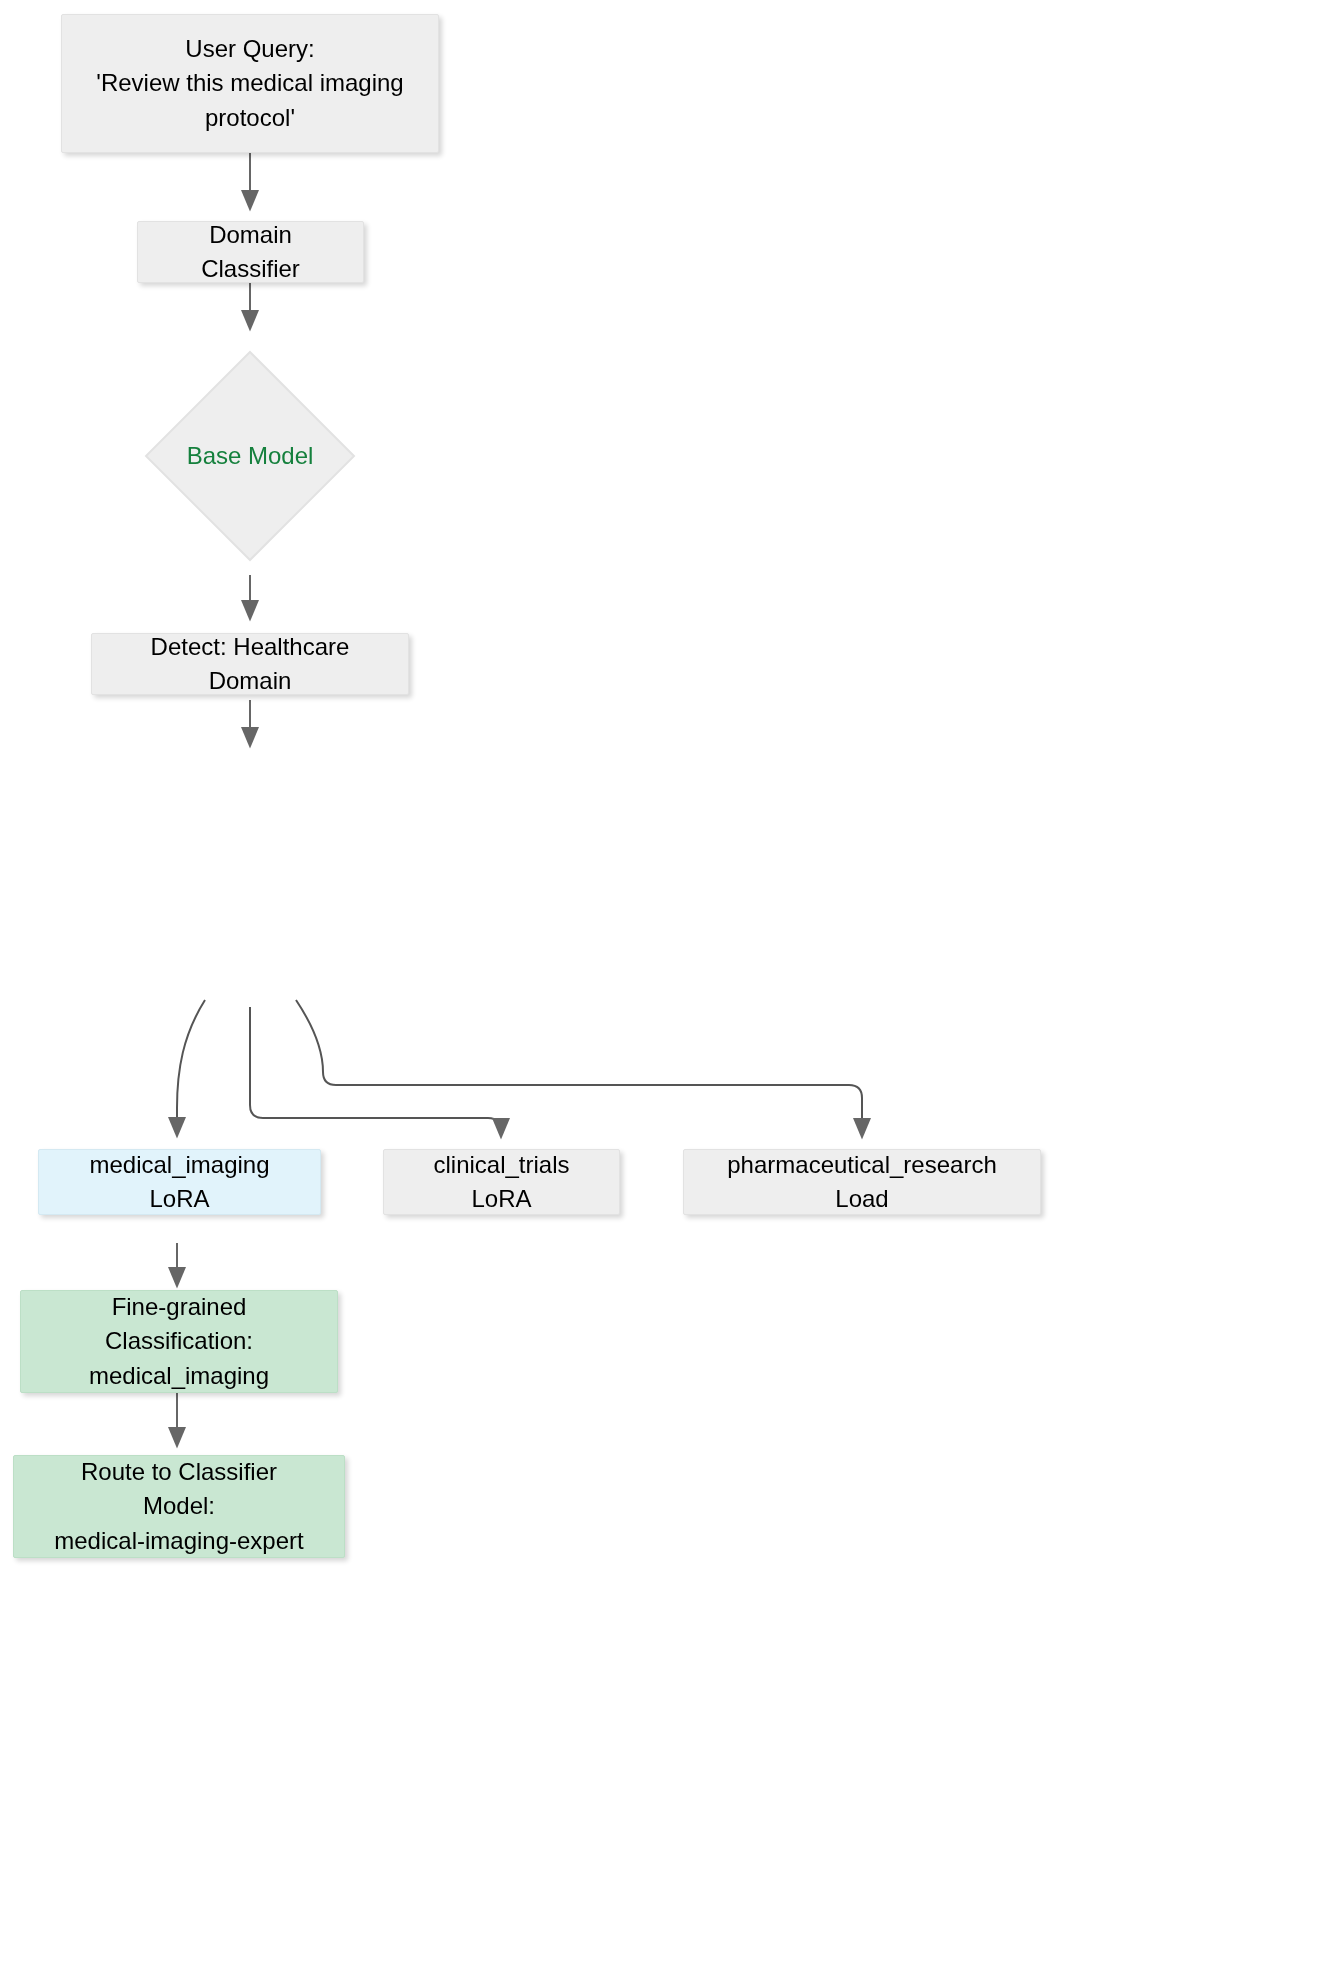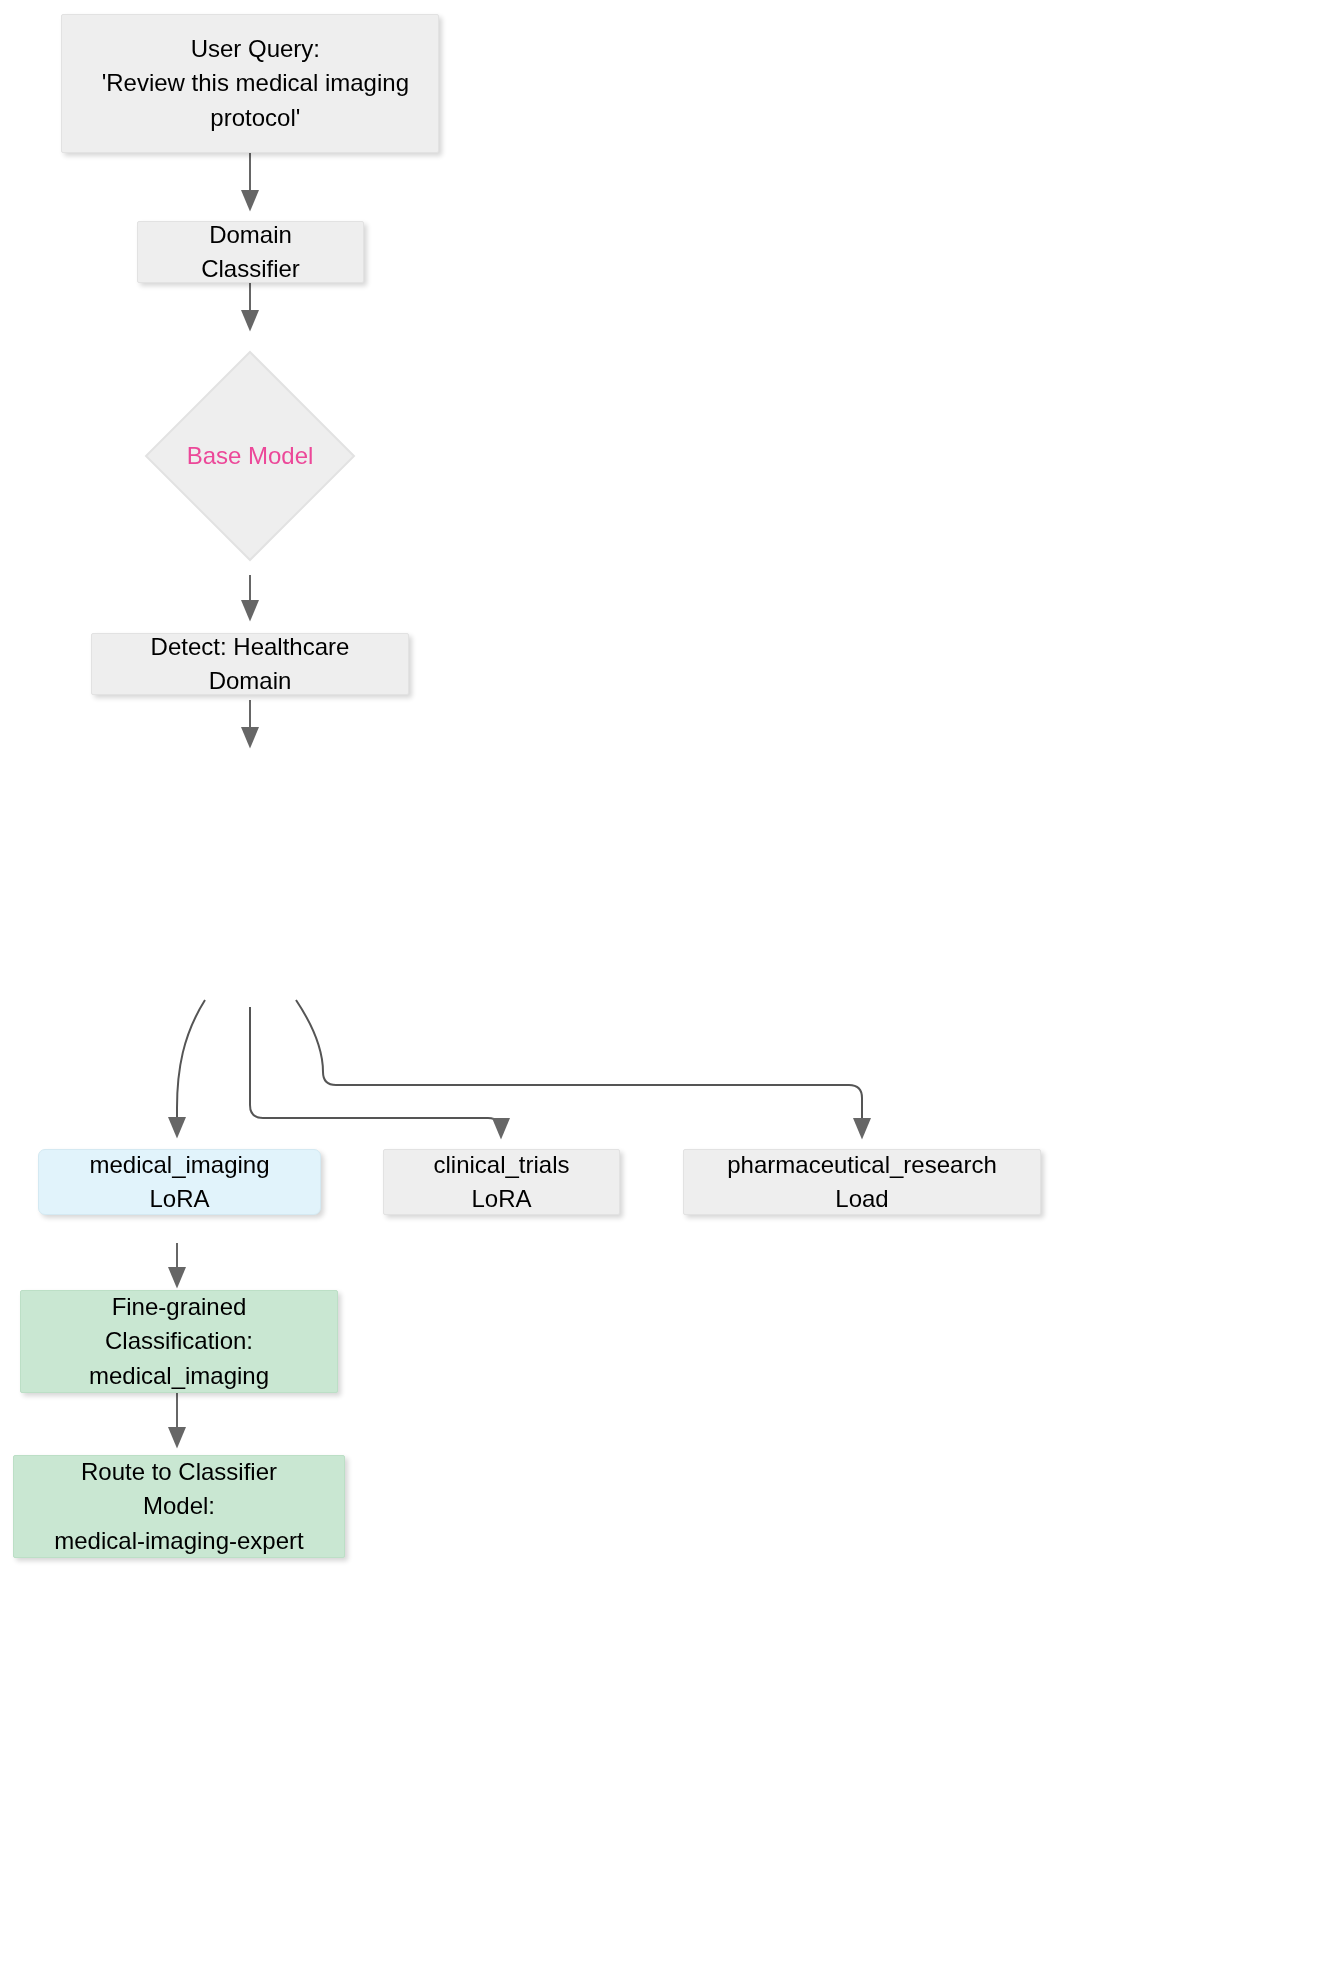--- a/index.html
+++ b/index.html
@@ -37,21 +37,20 @@
     font-size: 24px;
     line-height: 1.42;
     z-index: 2;
   }
   .rect {
     background: #eeeeee;
     border: 1px solid #e2e2e2;
     border-radius: 2px;
     box-shadow: 3px 3px 5px rgba(0,0,0,0.16);
     padding: 6px 29px;
-    justify-content: flex-end;
   }
   .rect.blue {
     background: #e1f3fb;
     border-color: #d4e9f2;
   }
   .rect.green {
     background: #c9e7d2;
     border-color: #bcdfc6;
   }
   .diamond-wrap {
@@ -68,21 +67,21 @@
   .diamond-label {
     position: absolute;
     left: 0;
     top: 0;
     width: 100%;
     height: 100%;
     display: flex;
     align-items: center;
     justify-content: center;
     font-size: 24px;
-    color: #ec4899;
+    color: #15803d;
     text-align: right;
   }
   .lbl-line { display: block; }
 </style>
 </head>
 <body>
 
 <div id="canvas">
 
   <svg id="edges" viewBox="0 0 1331 1970" width="1331" height="1970" xmlns="http://www.w3.org/2000/svg">
@@ -130,21 +129,21 @@
     <div class="diamond-label">
       <span class="lbl-line">Base Model</span>
     </div>
   </div>
 
   <div class="node rect" style="left:91px; top:633px; width:318px; height:62px;">
     <span class="lbl-line">Detect: Healthcare Domain</span>
   </div>
 
 
-  <div class="node rect blue" style="left:38px; top:1149px; width:283px; height:66px;border-radius:7px;">
+  <div class="node rect blue" style="left:38px; top:1149px; width:283px; height:66px;">
     <span class="lbl-line">medical_imaging LoRA</span>
   </div>
 
   <div class="node rect" style="left:383px; top:1149px; width:237px; height:66px;">
     <span class="lbl-line">clinical_trials LoRA</span>
   </div>
 
   <div class="node rect" style="left:683px; top:1149px; width:358px; height:66px;">
     <span class="lbl-line">pharmaceutical_research Load</span>
   </div>

